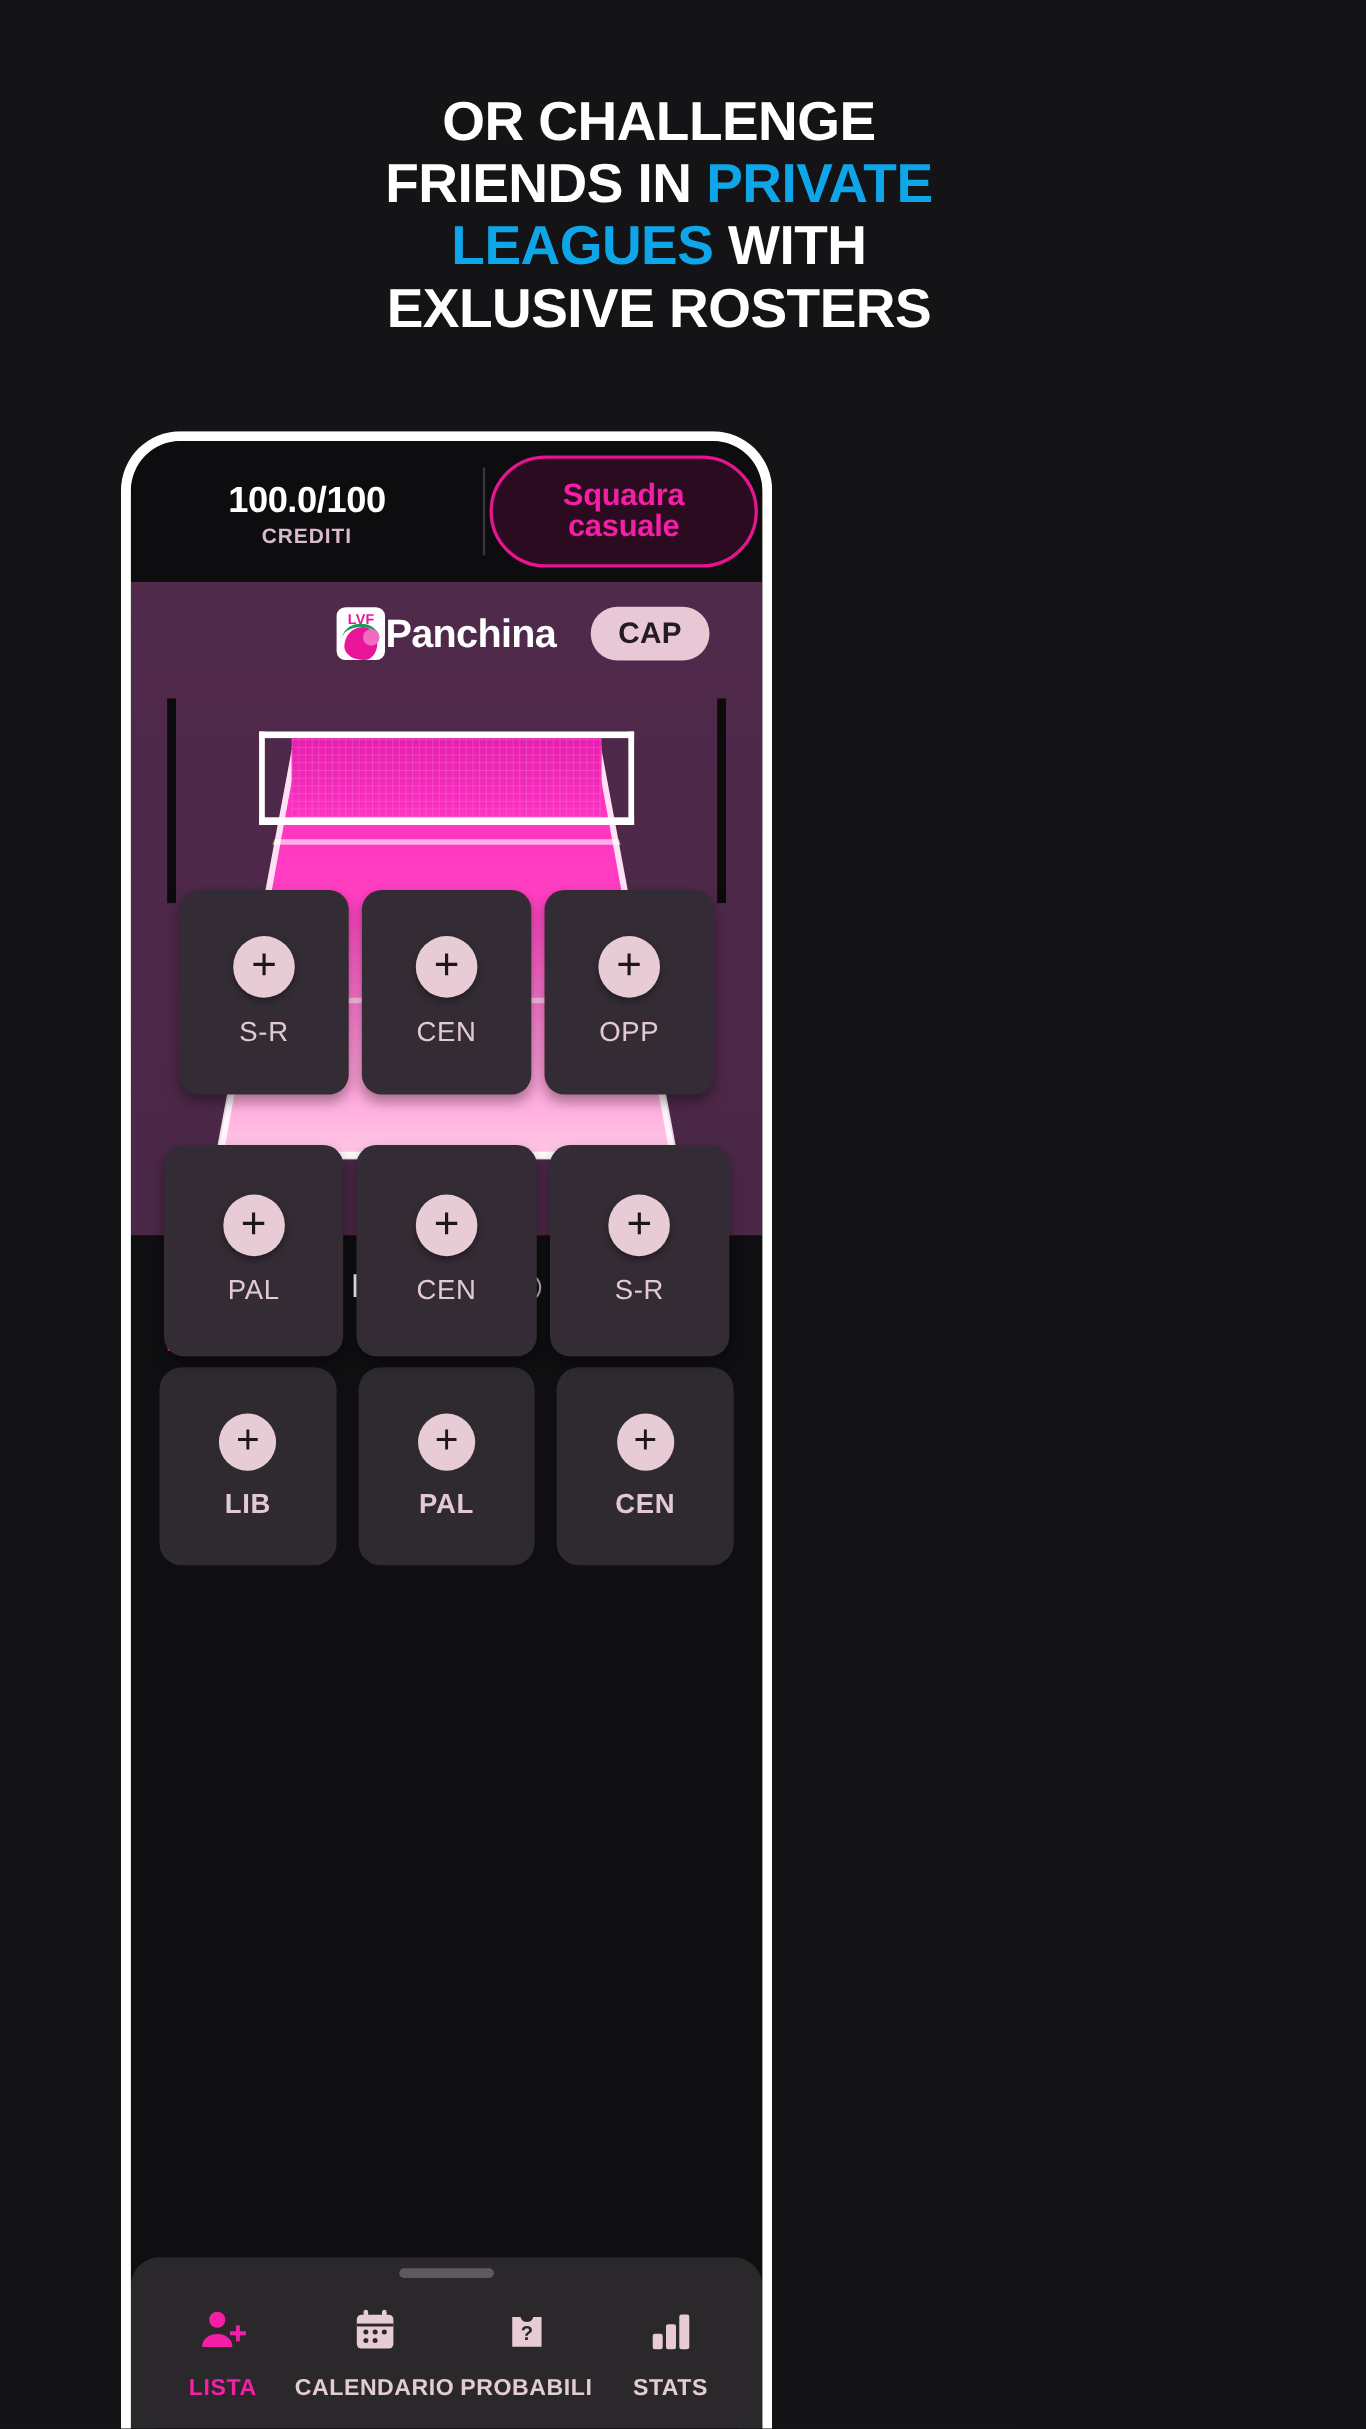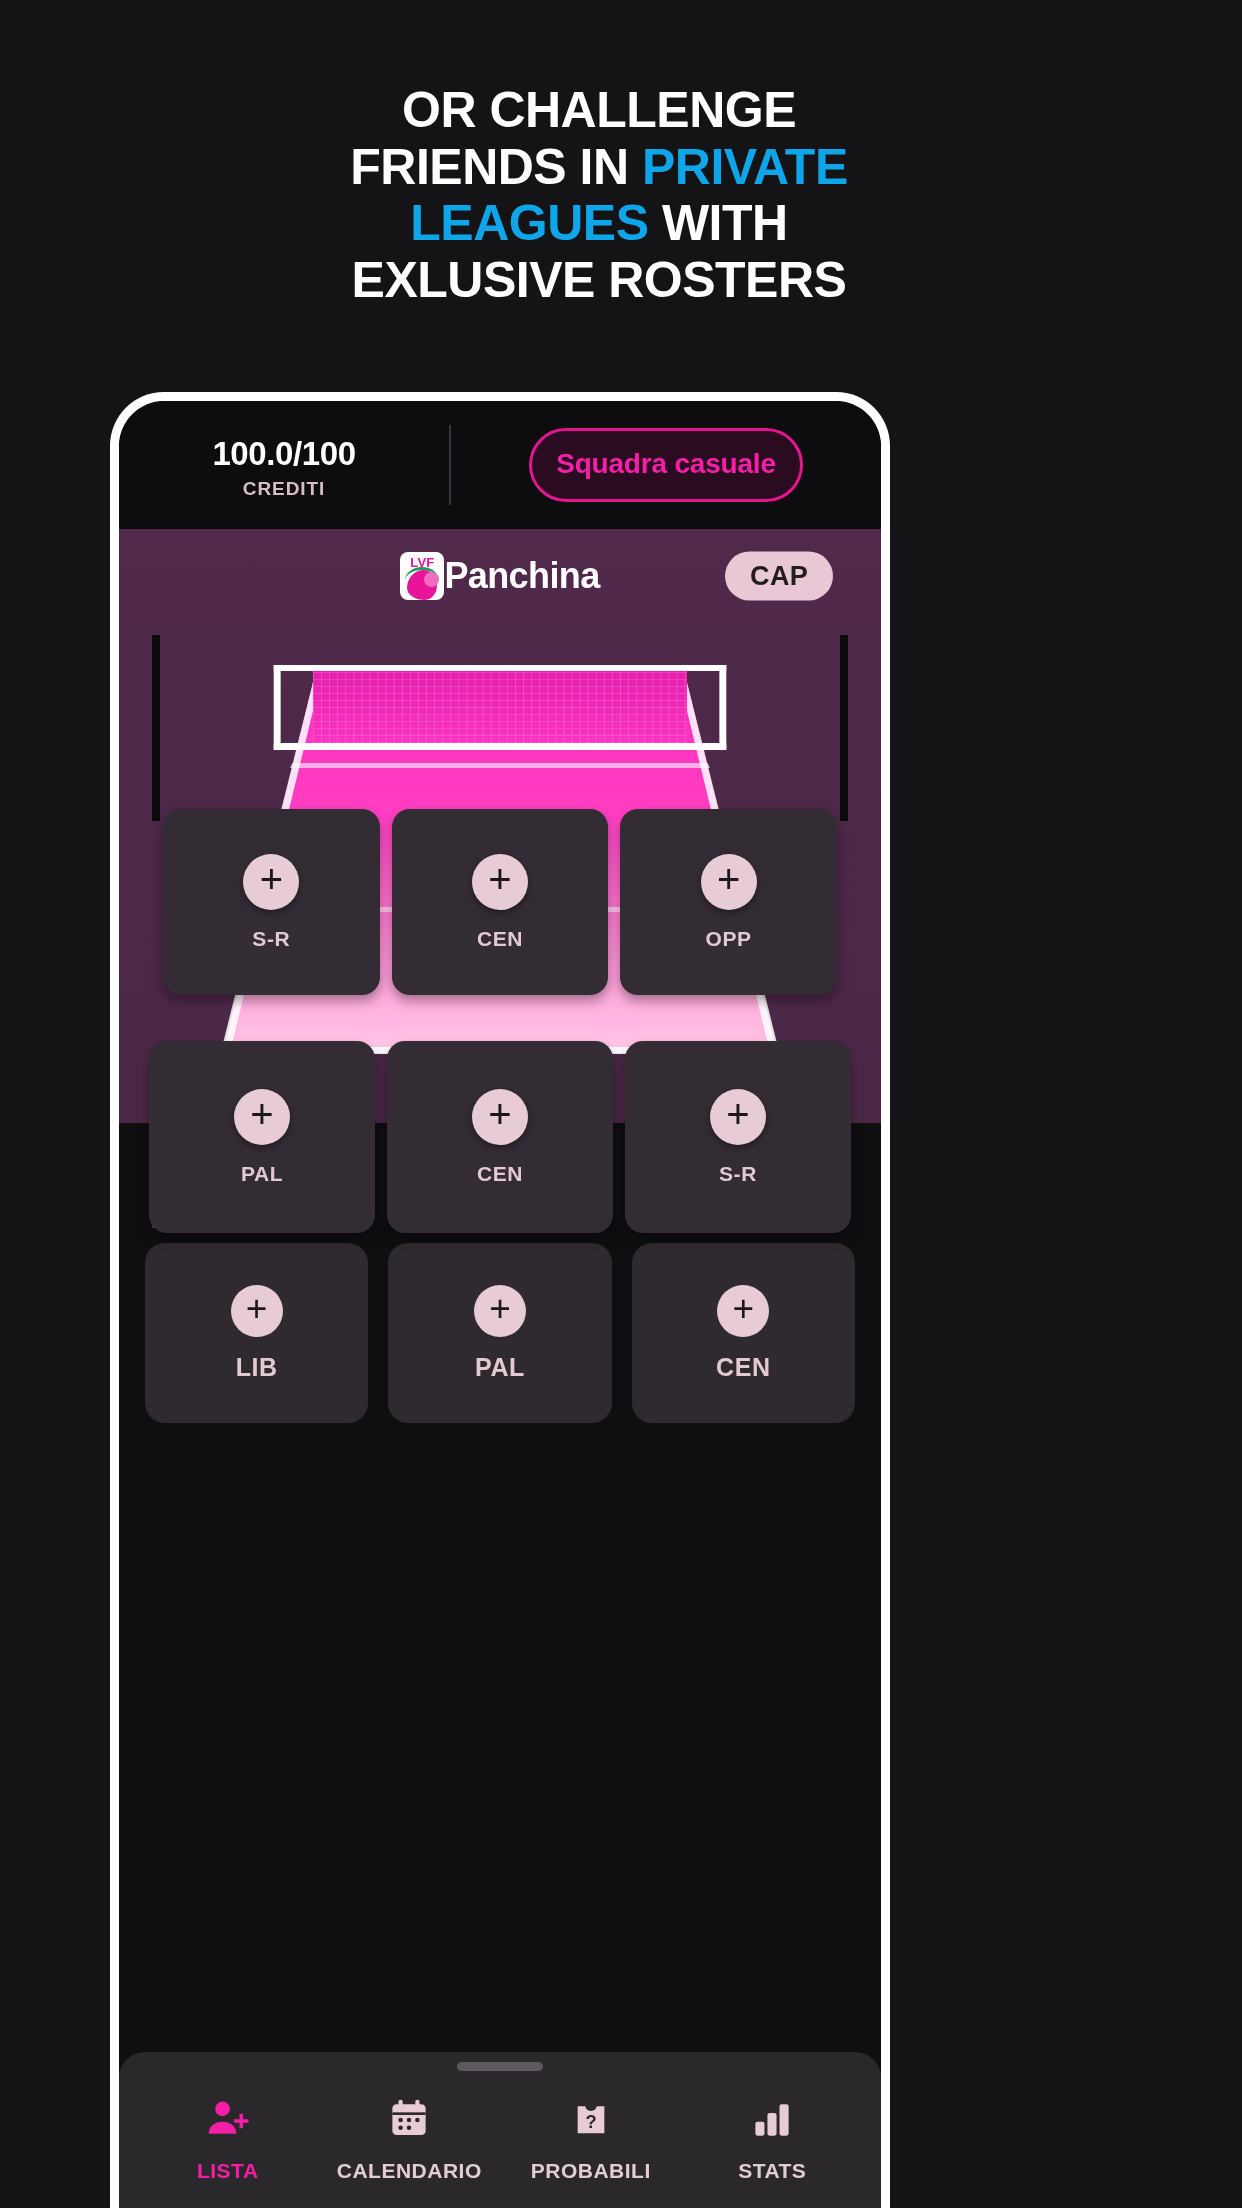--- a/index.html
+++ b/index.html
@@ -24,21 +24,21 @@
     text-transform: uppercase;
     padding: 0 60px;
   }
   .headline .hl-line { display: block; white-space: nowrap; }
   .hl-pink { color: #0ea5e9; }
 
   
   .phone {
     position: absolute;
     left: 110px; top: 392px;
-    width: 780px; height: 1816px;
+    width: 592px; height: 1816px;
     border: 9px solid #ffffff;
     border-bottom: none;
     border-radius: 54px 54px 0 0;
     background: #0d0c0e;
     overflow: hidden;
   }
   .phone-inner {
     position: absolute; inset: 0;
     border-radius: 46px 46px 0 0;
     overflow: hidden;
@@ -159,21 +159,21 @@
   }
   .slot-plus {
     width: 56px; height: 56px; border-radius: 50%;
     background: #e8ccd5;
     display: flex; align-items: center; justify-content: center;
     color: #1d171d; font-size: 40px; font-weight: 400; line-height: 1;
     padding-bottom: 5px;
     box-shadow: 0 3px 7px rgba(0,0,0,0.4);
   }
   .slot-label {
-    margin-top: 17px; font-size: 21px; font-weight: 700;
+    margin-top: 17px; font-size: 25px; font-weight: 400;
     color: #e2c9d2; letter-spacing: 0.6px; text-align: right;
   }
 
   .slots-grid.row2 {
     top: 418px;
     padding: 0 30px;
   }
   .slots-grid.row2 .slot { height: 192px; }
 
   

